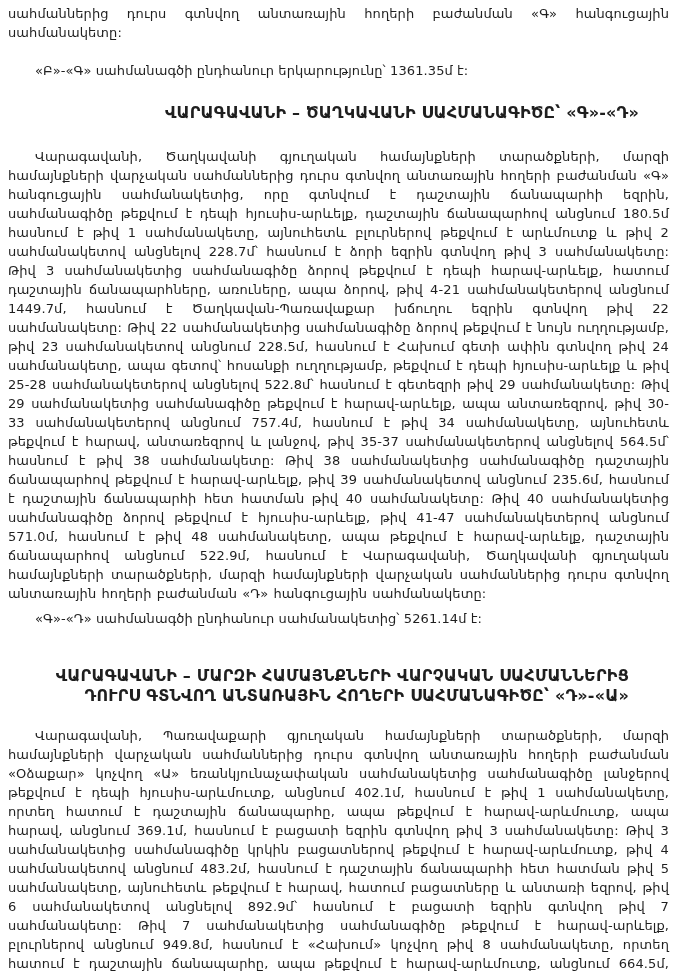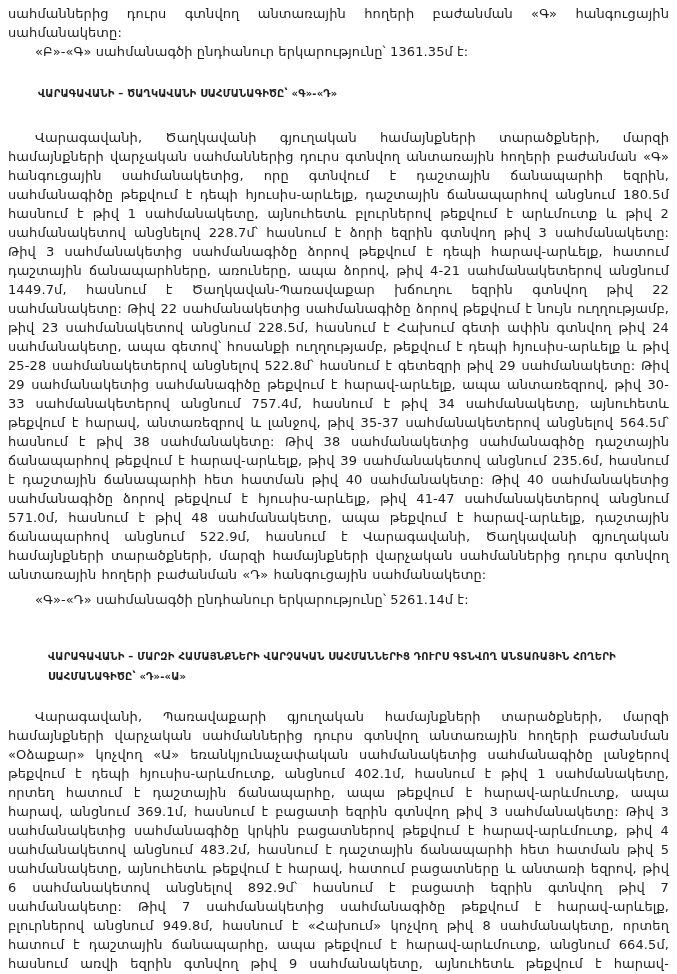--- a/index.html
+++ b/index.html
@@ -26,27 +26,28 @@
     text-indent: 27px;
     letter-spacing: 0.1px;
     word-spacing: 1px;
   }
   .no-indent { text-indent: 0; }
   .length-line {
     font-size: 13px;
     line-height: 19px;
     text-indent: 27px;
     letter-spacing: 0.1px;
+    margin-top: 19px;
   }
   .length-line-2 { margin-top: 6px; }
   .heading {
-    font-size: 10px;
+    font-size: 16px;
     line-height: 20px;
     font-weight: bold;
-    text-align: left;
+    text-align: right;
     letter-spacing: 0.2px;
     margin-top: 23px;
     margin-bottom: 24px;
     padding: 0 30px;
   }
   .heading-2 {
     margin-top: 38px;
     margin-bottom: 20px;
     padding: 0 40px;
   }
@@ -57,19 +58,19 @@
 <div class="page">
 
   <p class="body-text no-indent">սահմաններից դուրս գտնվող անտառային հողերի բաժանման «Գ» հանգուցային սահմանակետը:</p>
 
   <p class="length-line">«Բ»-«Գ» սահմանագծի ընդհանուր երկարությունը՝ 1361.35մ է:</p>
 
   <h2 class="heading">ՎԱՐԱԳԱՎԱՆԻ – ԾԱՂԿԱՎԱՆԻ ՍԱՀՄԱՆԱԳԻԾԸ՝ «Գ»-«Դ»</h2>
 
   <p class="body-text">Վարագավանի, Ծաղկավանի գյուղական համայնքների տարածքների, մարզի համայնքների վարչական սահմաններից դուրս գտնվող անտառային հողերի բաժանման «Գ» հանգուցային սահմանակետից, որը գտնվում է դաշտային ճանապարհի եզրին, սահմանագիծը թեքվում է դեպի հյուսիս-արևելք, դաշտային ճանապարհով անցնում 180.5մ հասնում է թիվ 1 սահմանակետը, այնուհետև բլուրներով թեքվում է արևմուտք և թիվ 2 սահմանակետով անցնելով 228.7մ՝ հասնում է ձորի եզրին գտնվող թիվ 3 սահմանակետը: Թիվ 3 սահմանակետից սահմանագիծը ձորով թեքվում է դեպի հարավ-արևելք, հատում դաշտային ճանապարհները, առուները, ապա ձորով, թիվ 4-21 սահմանակետերով անցնում 1449.7մ, հասնում է Ծաղկավան-Պառավաքար խճուղու եզրին գտնվող թիվ 22 սահմանակետը: Թիվ 22 սահմանակետից սահմանագիծը ձորով թեքվում է նույն ուղղությամբ, թիվ 23 սահմանակետով անցնում 228.5մ, հասնում է Հախում գետի ափին գտնվող թիվ 24 սահմանակետը, ապա գետով՝ հոսանքի ուղղությամբ, թեքվում է դեպի հյուսիս-արևելք և թիվ 25-28 սահմանակետերով անցնելով 522.8մ՝ հասնում է գետեզրի թիվ 29 սահմանակետը: Թիվ 29 սահմանակետից սահմանագիծը թեքվում է հարավ-արևելք, ապա անտառեզրով, թիվ 30-33 սահմանակետերով անցնում 757.4մ, հասնում է թիվ 34 սահմանակետը, այնուհետև թեքվում է հարավ, անտառեզրով և լանջով, թիվ 35-37 սահմանակետերով անցնելով 564.5մ՝ հասնում է թիվ 38 սահմանակետը: Թիվ 38 սահմանակետից սահմանագիծը դաշտային ճանապարհով թեքվում է հարավ-արևելք, թիվ 39 սահմանակետով անցնում 235.6մ, հասնում է դաշտային ճանապարհի հետ հատման թիվ 40 սահմանակետը: Թիվ 40 սահմանակետից սահմանագիծը ձորով թեքվում է հյուսիս-արևելք, թիվ 41-47 սահմանակետերով անցնում 571.0մ, հասնում է թիվ 48 սահմանակետը, ապա թեքվում է հարավ-արևելք, դաշտային ճանապարհով անցնում 522.9մ, հասնում է Վարագավանի, Ծաղկավանի գյուղական համայնքների տարածքների, մարզի համայնքների վարչական սահմաններից դուրս գտնվող անտառային հողերի բաժանման «Դ» հանգուցային սահմանակետը:</p>
 
-  <p class="length-line length-line-2">«Գ»-«Դ» սահմանագծի ընդհանուր երկարությունը՝ 5261.14մ է:</p>
+  <p class="length-line length-line-2">«Գ»-«Դ» սահմանագծի ընդհանուր սահմանակետից՝ 5261.14մ է:</p>
 
   <h2 class="heading heading-2">ՎԱՐԱԳԱՎԱՆԻ – ՄԱՐԶԻ ՀԱՄԱՅՆՔՆԵՐԻ ՎԱՐՉԱԿԱՆ ՍԱՀՄԱՆՆԵՐԻՑ ԴՈՒՐՍ ԳՏՆՎՈՂ ԱՆՏԱՌԱՅԻՆ ՀՈՂԵՐԻ ՍԱՀՄԱՆԱԳԻԾԸ՝ «Դ»-«Ա»</h2>
 
   <p class="body-text">Վարագավանի, Պառավաքարի գյուղական համայնքների տարածքների, մարզի համայնքների վարչական սահմաններից դուրս գտնվող անտառային հողերի բաժանման «Օձաքար» կոչվող «Ա» եռանկյունաչափական սահմանակետից սահմանագիծը լանջերով թեքվում է դեպի հյուսիս-արևմուտք, անցնում 402.1մ, հասնում է թիվ 1 սահմանակետը, որտեղ հատում է դաշտային ճանապարհը, ապա թեքվում է հարավ-արևմուտք, ապա հարավ, անցնում 369.1մ, հասնում է բացատի եզրին գտնվող թիվ 3 սահմանակետը: Թիվ 3 սահմանակետից սահմանագիծը կրկին բացատներով թեքվում է հարավ-արևմուտք, թիվ 4 սահմանակետով անցնում 483.2մ, հասնում է դաշտային ճանապարհի հետ հատման թիվ 5 սահմանակետը, այնուհետև թեքվում է հարավ, հատում բացատները և անտառի եզրով, թիվ 6 սահմանակետով անցնելով 892.9մ՝ հասնում է բացատի եզրին գտնվող թիվ 7 սահմանակետը: Թիվ 7 սահմանակետից սահմանագիծը թեքվում է հարավ-արևելք, բլուրներով անցնում 949.8մ, հասնում է «Հախում» կոչվող թիվ 8 սահմանակետը, որտեղ հատում է դաշտային ճանապարհը, ապա թեքվում է հարավ-արևմուտք, անցնում 664.5մ, հասնում առվի եզրին գտնվող թիվ 9 սահմանակետը, այնուհետև թեքվում է հարավ-արևմուտք, անցնում 221.7մ, հասնում է թիվ 10 սահմանակետը: Թիվ 10 սահմանակետից սահմանագիծը թեքվում է դեպի հարավ-արևելք, հատում ձորը և անտառը, անցնում 803.1մ,</p>
 
 </div>
 
 </body></html>

